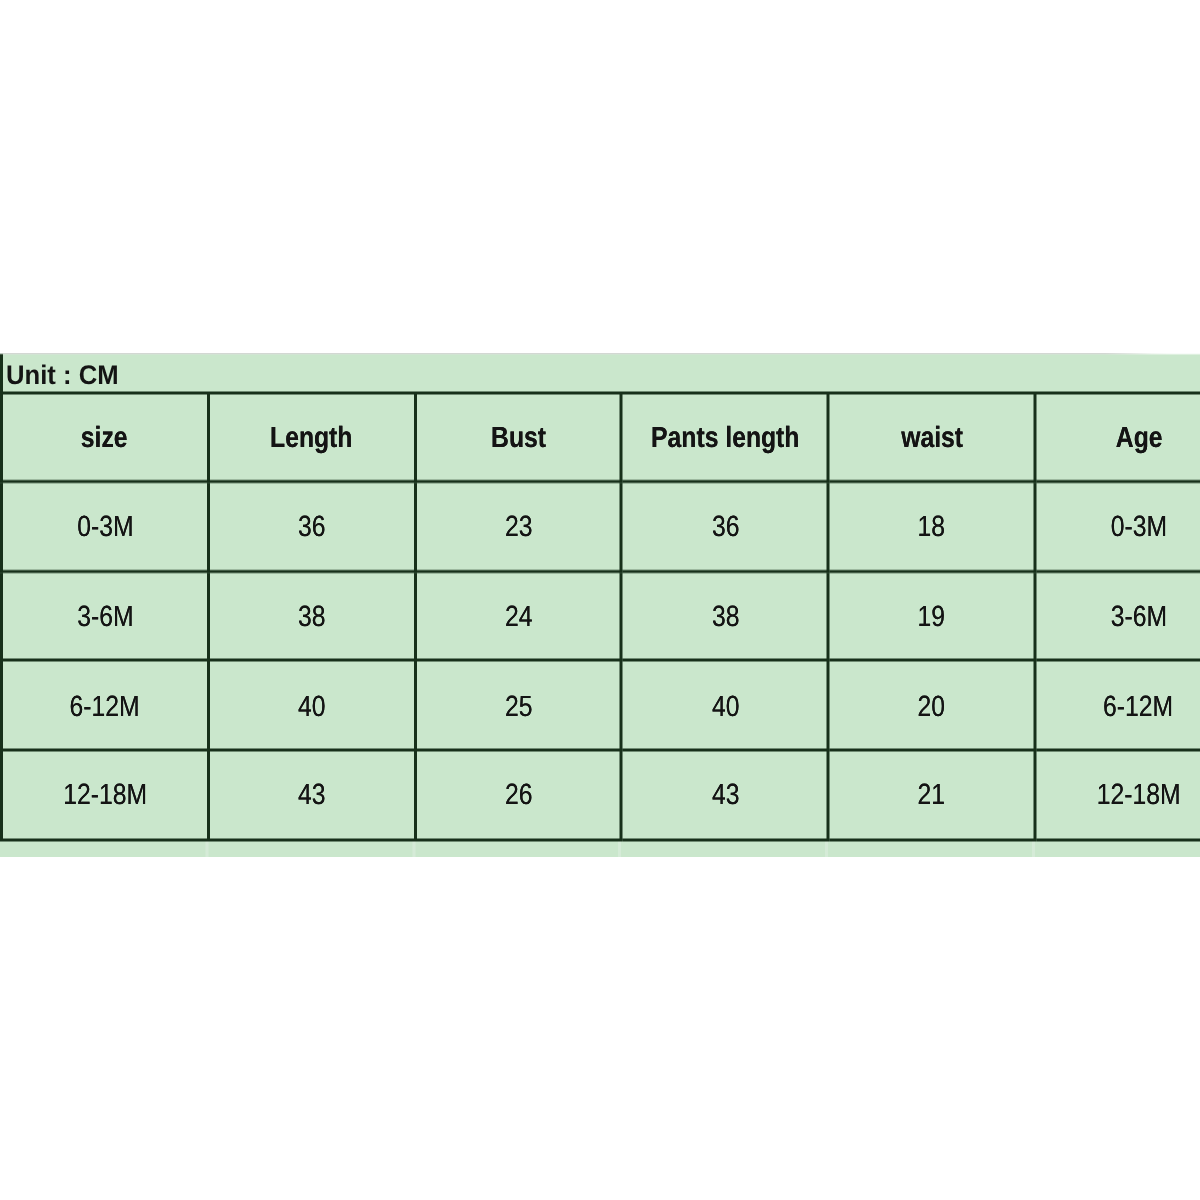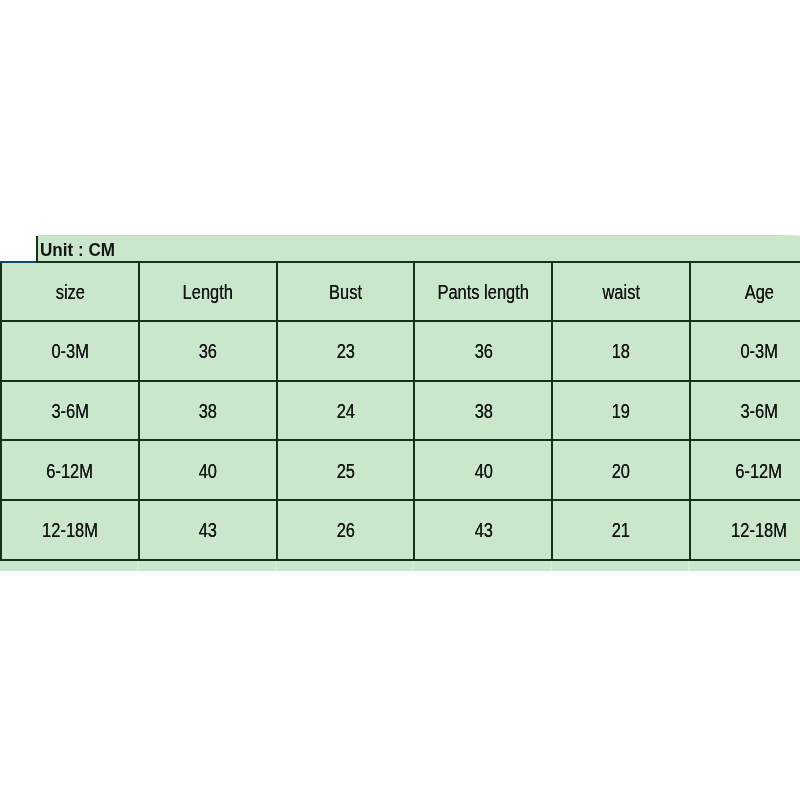--- a/index.html
+++ b/index.html
@@ -10,21 +10,21 @@
   }
   
   .chart-wrap { position:absolute; left:0; top:236px; width:800px; will-change:opacity; }
 
   
   .unit-bar {
     position:relative; height:26.5px; box-sizing:border-box;
     background:#cae7cc;
     border-left:2px solid #17301a;
     border-bottom:2px solid #17301a;
-    display:flex; align-items:center;margin-left:36px;
+    display:flex; align-items:center;
   }
   .top-edge {
     position:absolute; left:0; top:-1px; width:800px; height:1px;
     background:linear-gradient(to right,#cdcfcd 0px,#cdcfcd 735px,#e2e4e2 752px,#f6f8f6 766px,#ffffff 780px);
   }
   .unit-text {
     display:inline-block; position:relative; top:2.5px;
     margin-left:1.5px; font-size:18px; font-weight:bold; color:#141414;
     transform:scaleX(0.95); transform-origin:left center; will-change:opacity;
   }
@@ -32,21 +32,21 @@
   
   table.size-table {
     border-collapse:collapse; table-layout:fixed; width:829px;
     margin-top:-2px; background:#cae7cc;
   }
   table.size-table td {
     height:57.65px; padding:0; border:2px solid #17301a; border-top:0;
     text-align:center; vertical-align:middle;
     font-size:19.5px; color:#141414;
   }
-  table.size-table tr:first-child td { border-top:2px solid #0c4a6e; }
+  table.size-table tr:first-child td { border-top:2px solid #0c4a6e;font-weight:bold; }
   table.size-table td span {
     display:inline-block; position:relative; top:1px;
     transform:scaleX(0.845); will-change:opacity;
     text-shadow:0 0 0.45px #141414;
   }
 
   
   .foot-bar {
     height:10.5px; background:#cae7cc; position:relative; overflow:hidden;
   }

